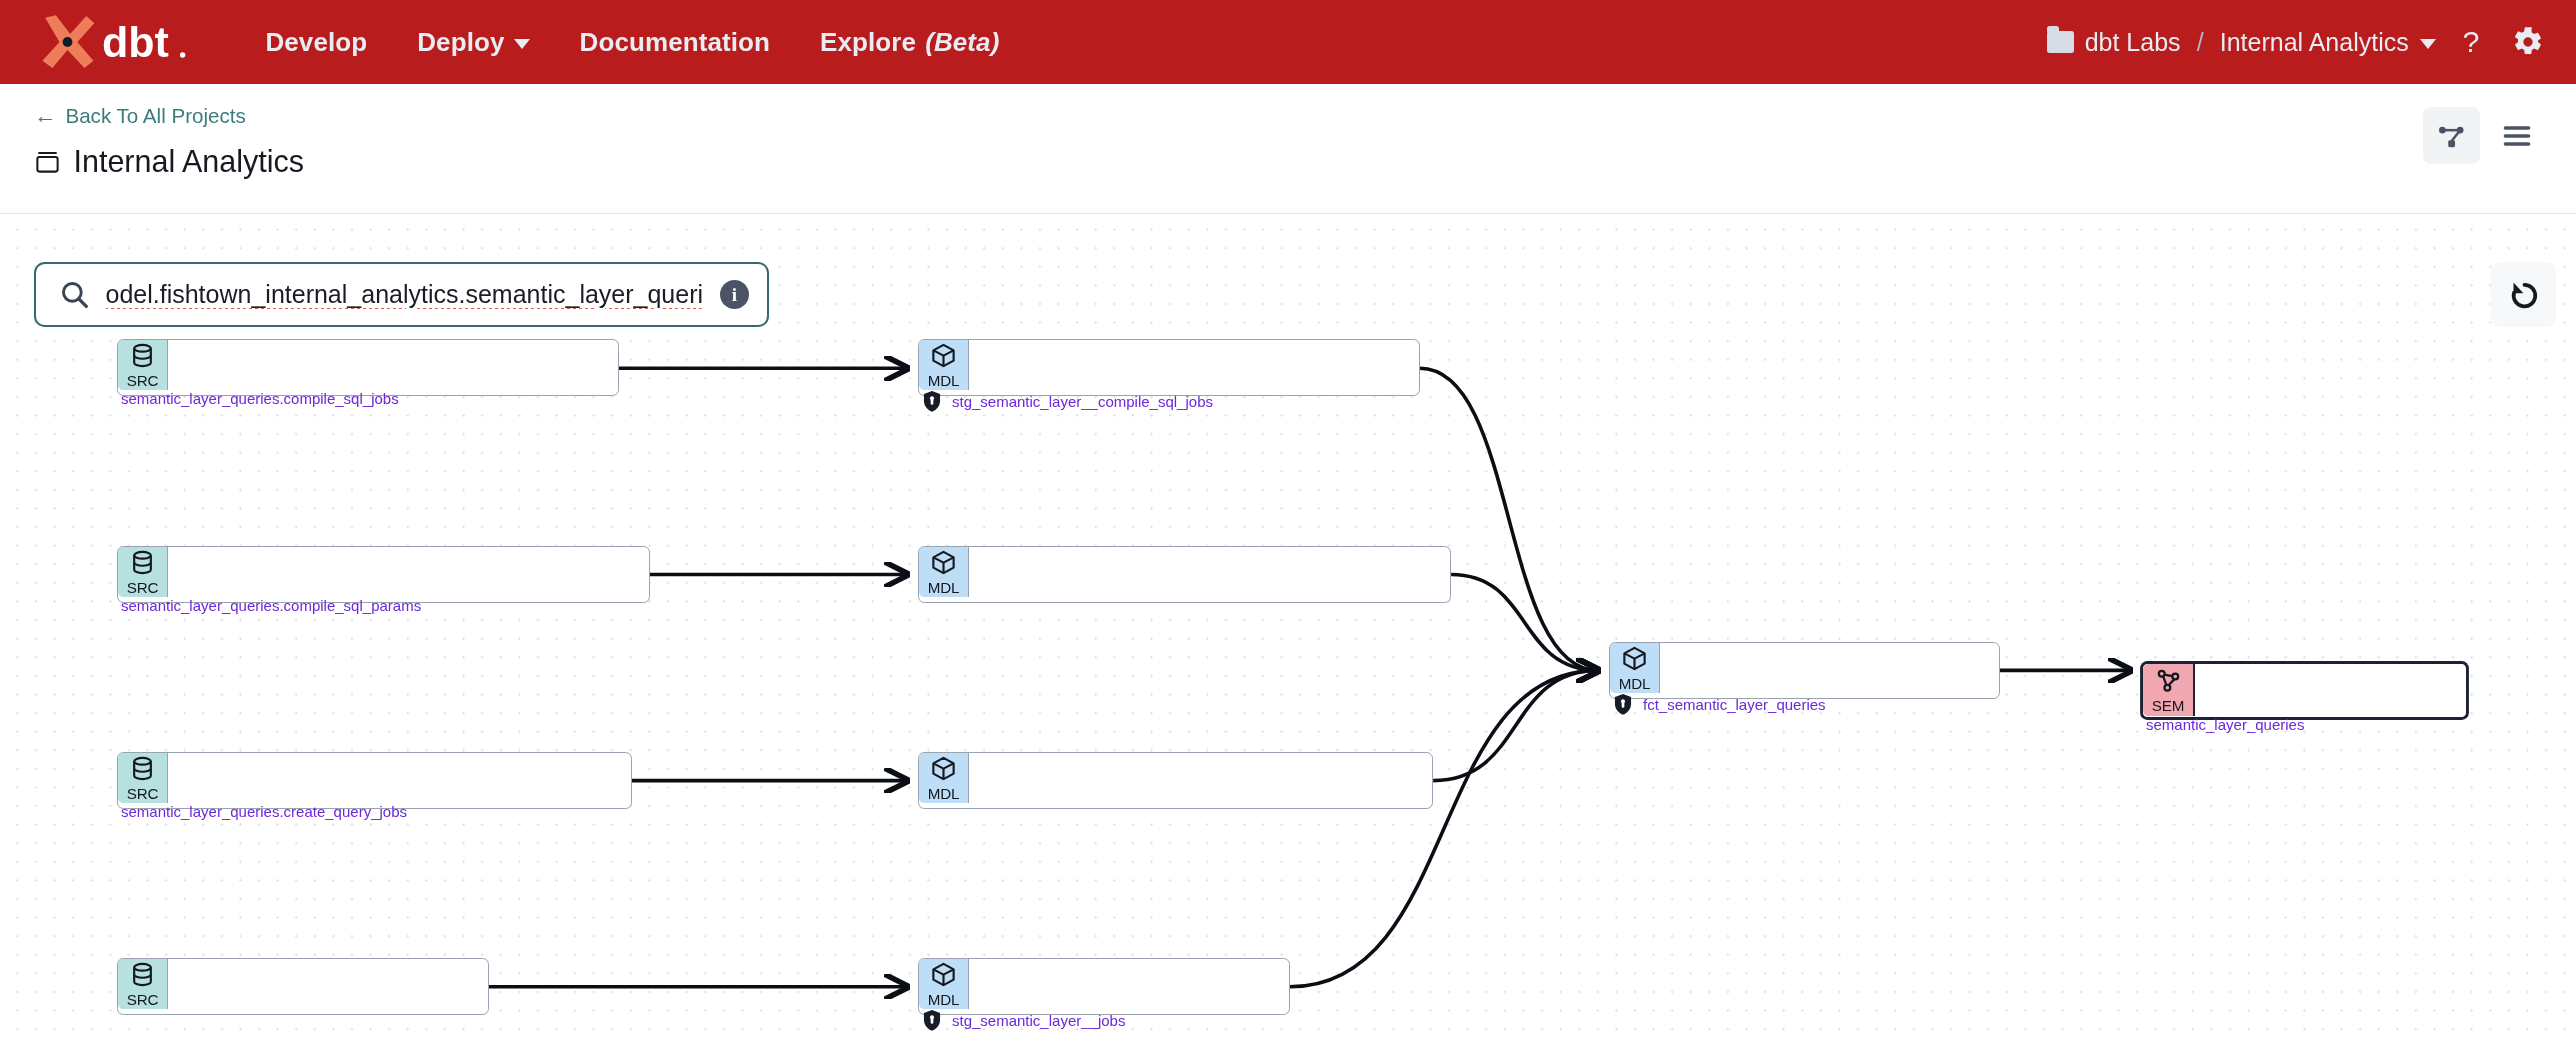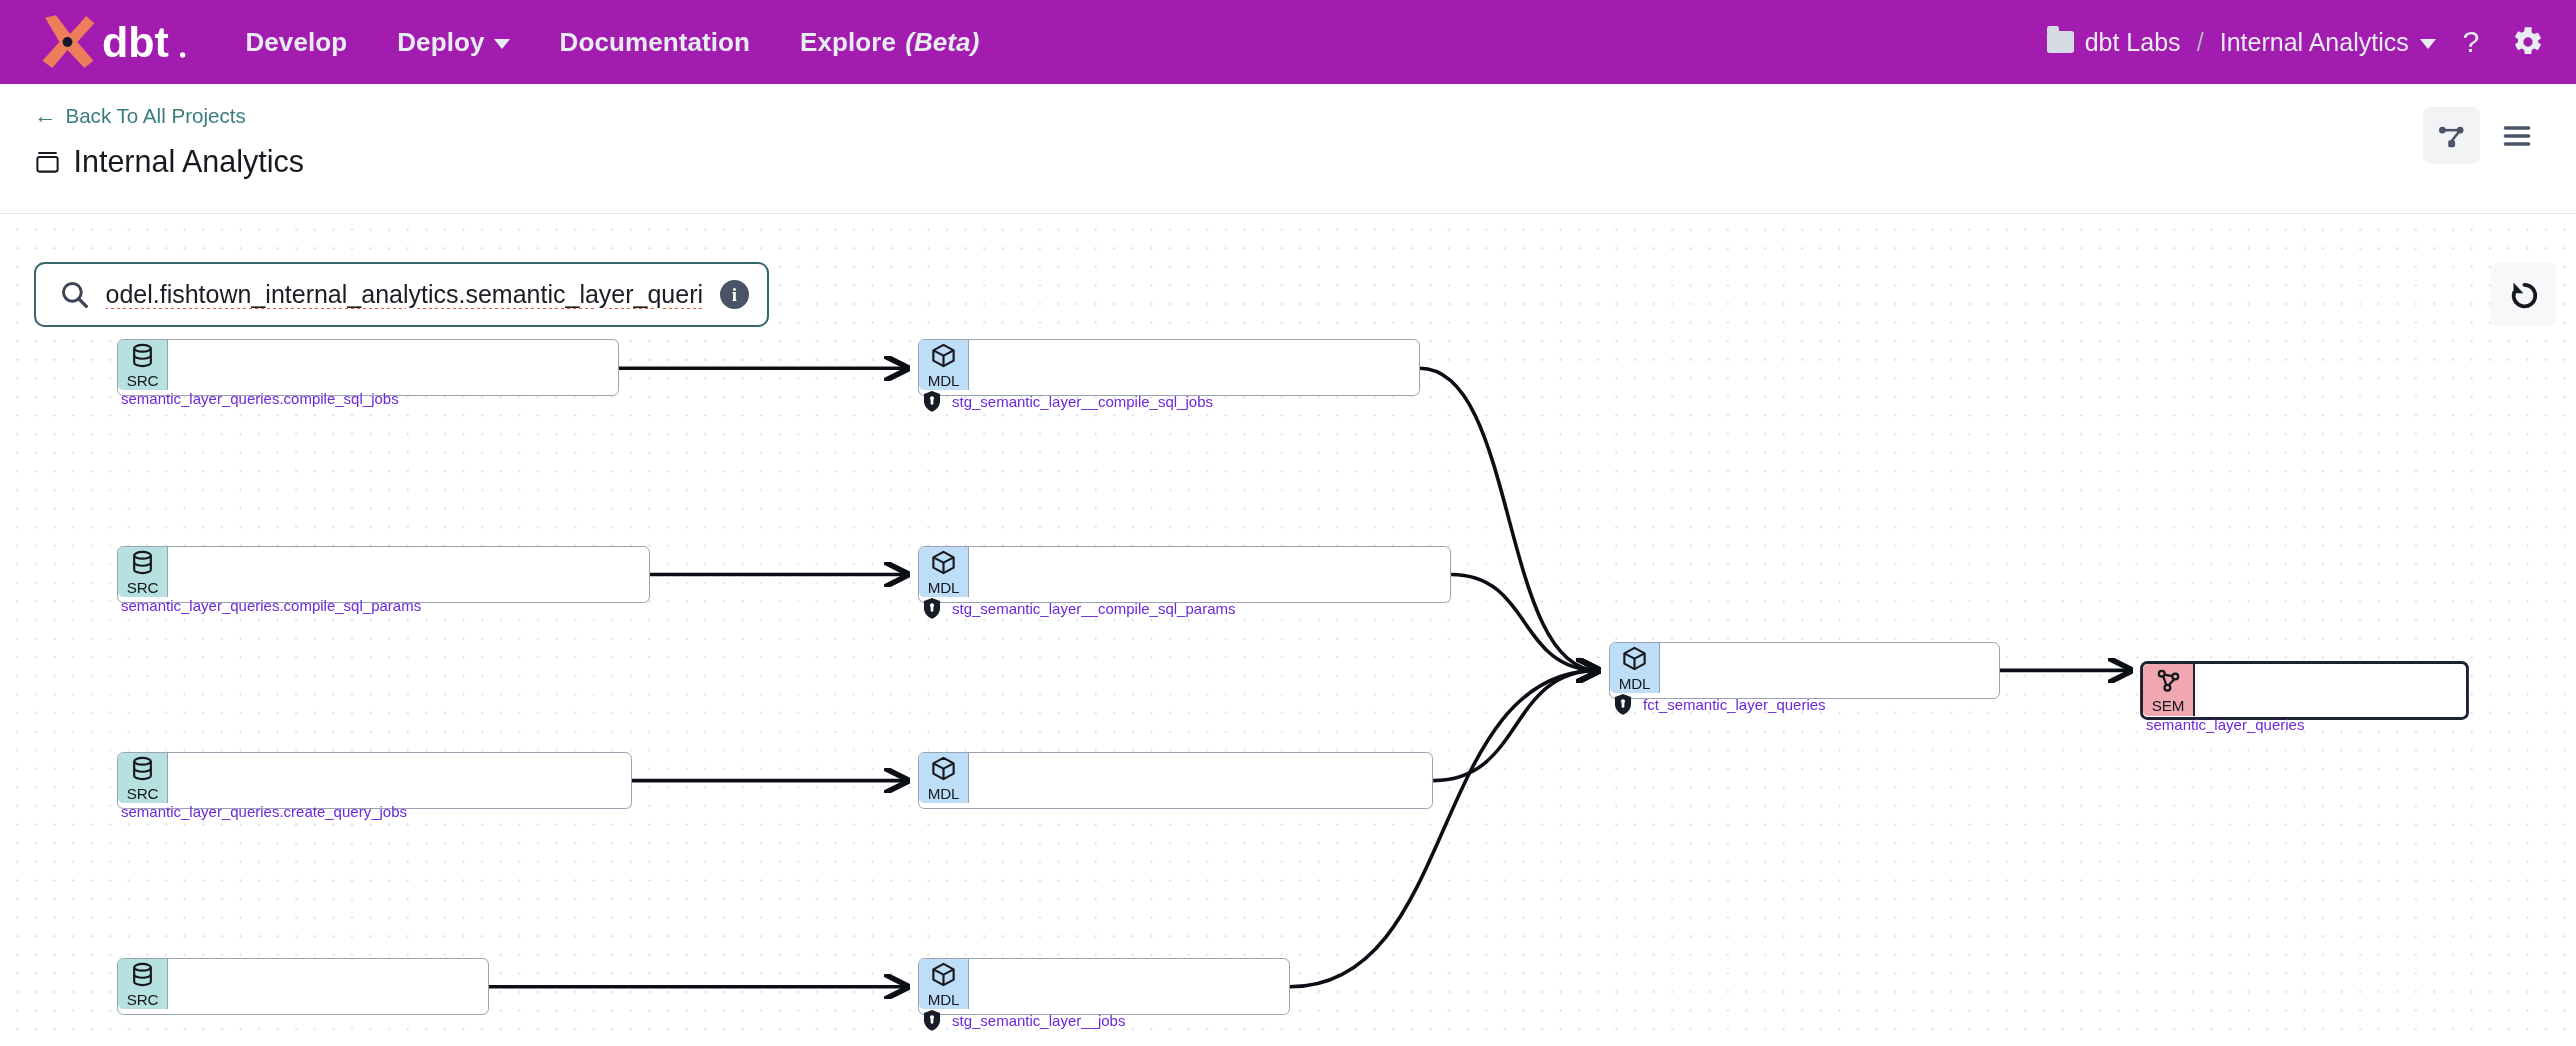--- a/index.html
+++ b/index.html
@@ -11,40 +11,41 @@
     width: 2576px;
     height: 1047px;
     font-family: "Liberation Sans", sans-serif;
     overflow: hidden;
     position: relative;
   }
 
   
   .topnav {
     height: 84px;
-    background: #a21caf;
+    background: #b91c1c;
     display: flex;
     align-items: center;
     padding: 0 38px;
     box-sizing: border-box;
     position: relative;
   }
   .logo-wrap {
     display: flex;
     align-items: center;
     gap: 5.4px;
     margin-right: 57px;
   }
   .logo-x { display:block; }
   .logo-text { display:block; }
 
   .nav-links {
     display: flex;
     align-items: flex-start;
     gap: 50px;
+    margin-left: 20px;
   }
   .nav-link {
     color: #E9ECF2;
     font-size: 26px;
     font-weight: bold;
     letter-spacing: 0.1px;
     display: flex;
     align-items: center;
     gap: 9px;
     cursor: pointer;
@@ -473,30 +474,20 @@
       </div>
       <div class="node mdl" style="left: 918px; top: 332px; width: 533px;">
         <div class="badge">
           <span><svg width="27" height="27" viewBox="0 0 24 24">
               <path d="M12 2.6 21 7.4v9.2L12 21.4 3 16.6V7.4Z" fill="none" stroke="#15181E" stroke-width="1.9" stroke-linejoin="round"></path>
               <path d="M3 7.4 12 12.1 21 7.4" fill="none" stroke="#15181E" stroke-width="1.9" stroke-linejoin="round"></path>
               <path d="M12 12.1v9.3" fill="none" stroke="#15181E" stroke-width="1.9"></path>
             </svg></span>
           <span class="btxt">MDL</span>
         </div>
-        <div class="body">
-          <span class="shield-ico">
-            <svg width="20" height="23" viewBox="0 0 20 24">
-              <path d="M10 1 18.4 4.3v7.1c0 5.2-3.5 9.2-8.4 11.2C5.1 20.6 1.6 16.6 1.6 11.4V4.3Z" fill="#171C26"></path>
-              <rect x="8.6" y="9.4" width="2.8" height="6" rx="1.4" fill="#fff"></rect>
-              <circle cx="10" cy="8.6" r="2.1" fill="#fff"></circle>
-            </svg>
-          </span>
-          <span>stg_semantic_layer__compile_sql_params</span>
-        </div>
       </div>
       <div class="node mdl" style="left: 918px; top: 538px; width: 515px;">
         <div class="badge">
           <span><svg width="27" height="27" viewBox="0 0 24 24">
               <path d="M12 2.6 21 7.4v9.2L12 21.4 3 16.6V7.4Z" fill="none" stroke="#15181E" stroke-width="1.9" stroke-linejoin="round"></path>
               <path d="M3 7.4 12 12.1 21 7.4" fill="none" stroke="#15181E" stroke-width="1.9" stroke-linejoin="round"></path>
               <path d="M12 12.1v9.3" fill="none" stroke="#15181E" stroke-width="1.9"></path>
             </svg></span>
           <span class="btxt">MDL</span>
         </div>

